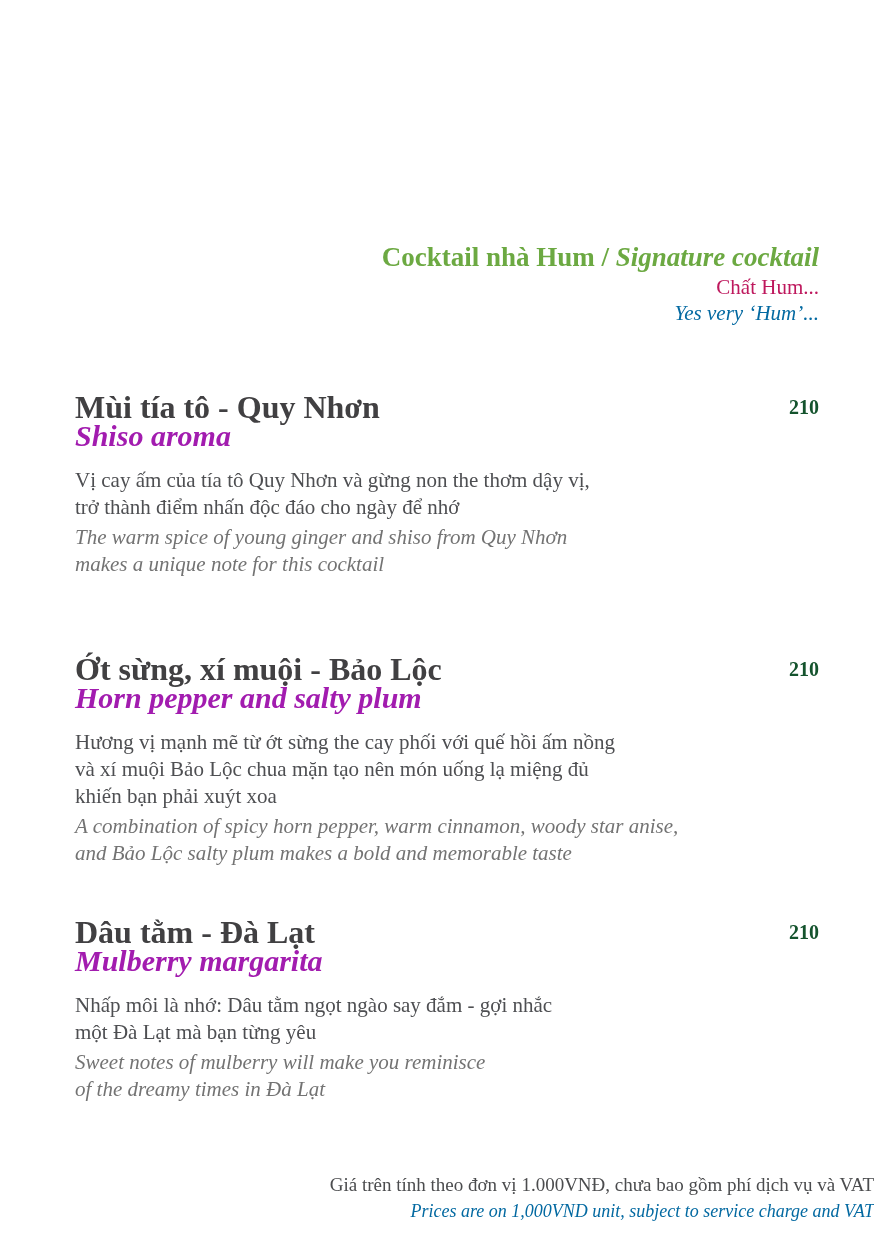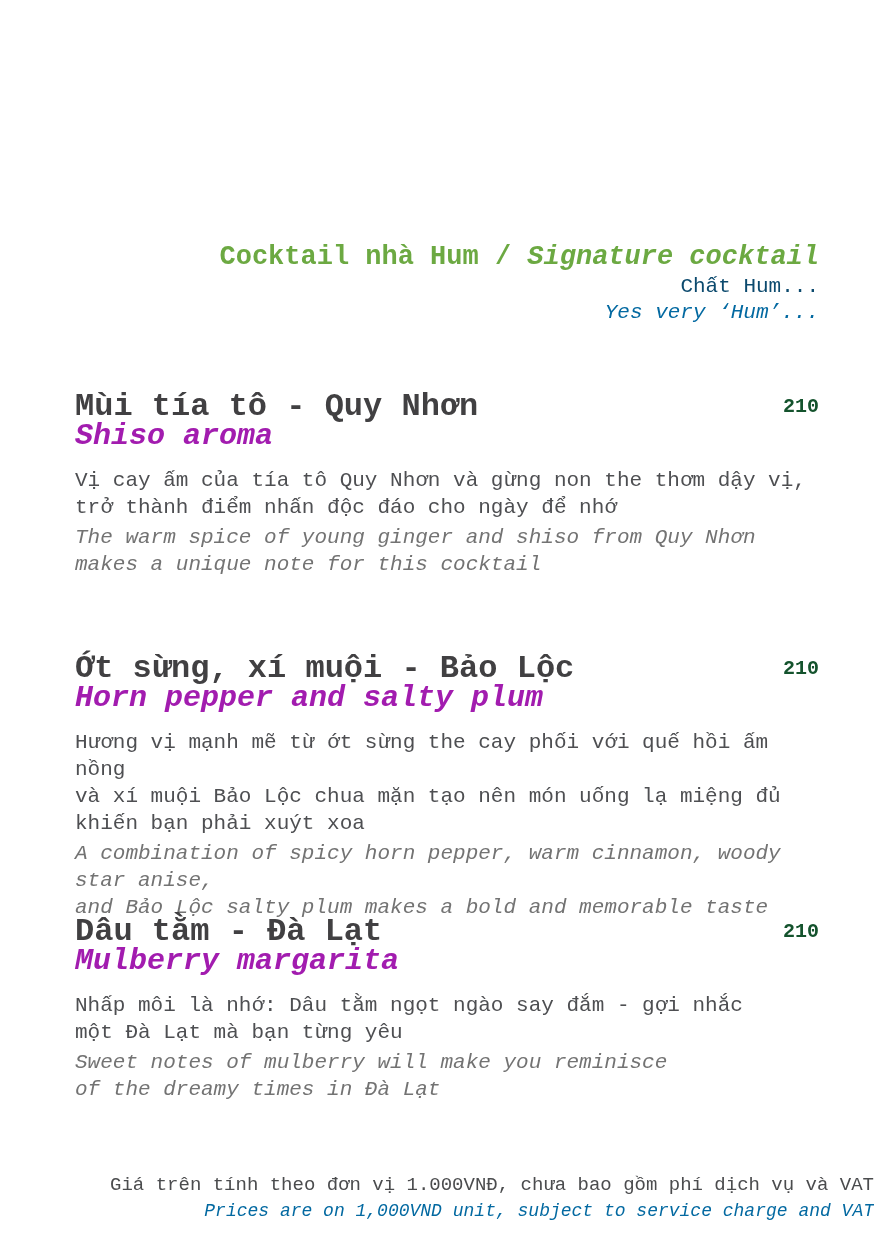--- a/index.html
+++ b/index.html
@@ -1,28 +1,28 @@
 <!DOCTYPE html>
 <html lang="vi"><head>
 <meta charset="utf-8">
 <style>
   html, body { margin: 0; padding: 0; background: #ffffff; }
   .page {
     position: relative;
     width: 874px;
     height: 1240px;
     background: #ffffff;
-    font-family: Liberation Mono, monospace;
+    font-family: Liberation Serif, serif;
     overflow: hidden;
   }
   
   .header { position: absolute; top: 240px; left: 75px; right: 55px; text-align: right; }
   .section-title { margin: 0; font-size: 27px; line-height: 34px; font-weight: 700; color: #6CA942; }
   .section-title .en { font-style: italic; }
-  .tagline-vn { font-size: 21px; line-height: 26px; color: #0c4a6e; }
+  .tagline-vn { font-size: 21px; line-height: 26px; color: #be185d; }
   .tagline-en { font-size: 21px; line-height: 26px; font-style: italic; color: #0369a1; }
 
   
   .item { position: absolute; left: 75px; right: 55px; }
   .item-1 { top: 392px; }
   .item-2 { top: 654px; }
   .item-3 { top: 917px; }
   .item-head { display: flex; justify-content: space-between; align-items: flex-start; }
   .item-name { font-size: 32px; line-height: 30px; font-weight: 700; color: #414042; }
   .item-price { font-size: 20px; line-height: 30px; font-weight: 700; color: #14532d; }

